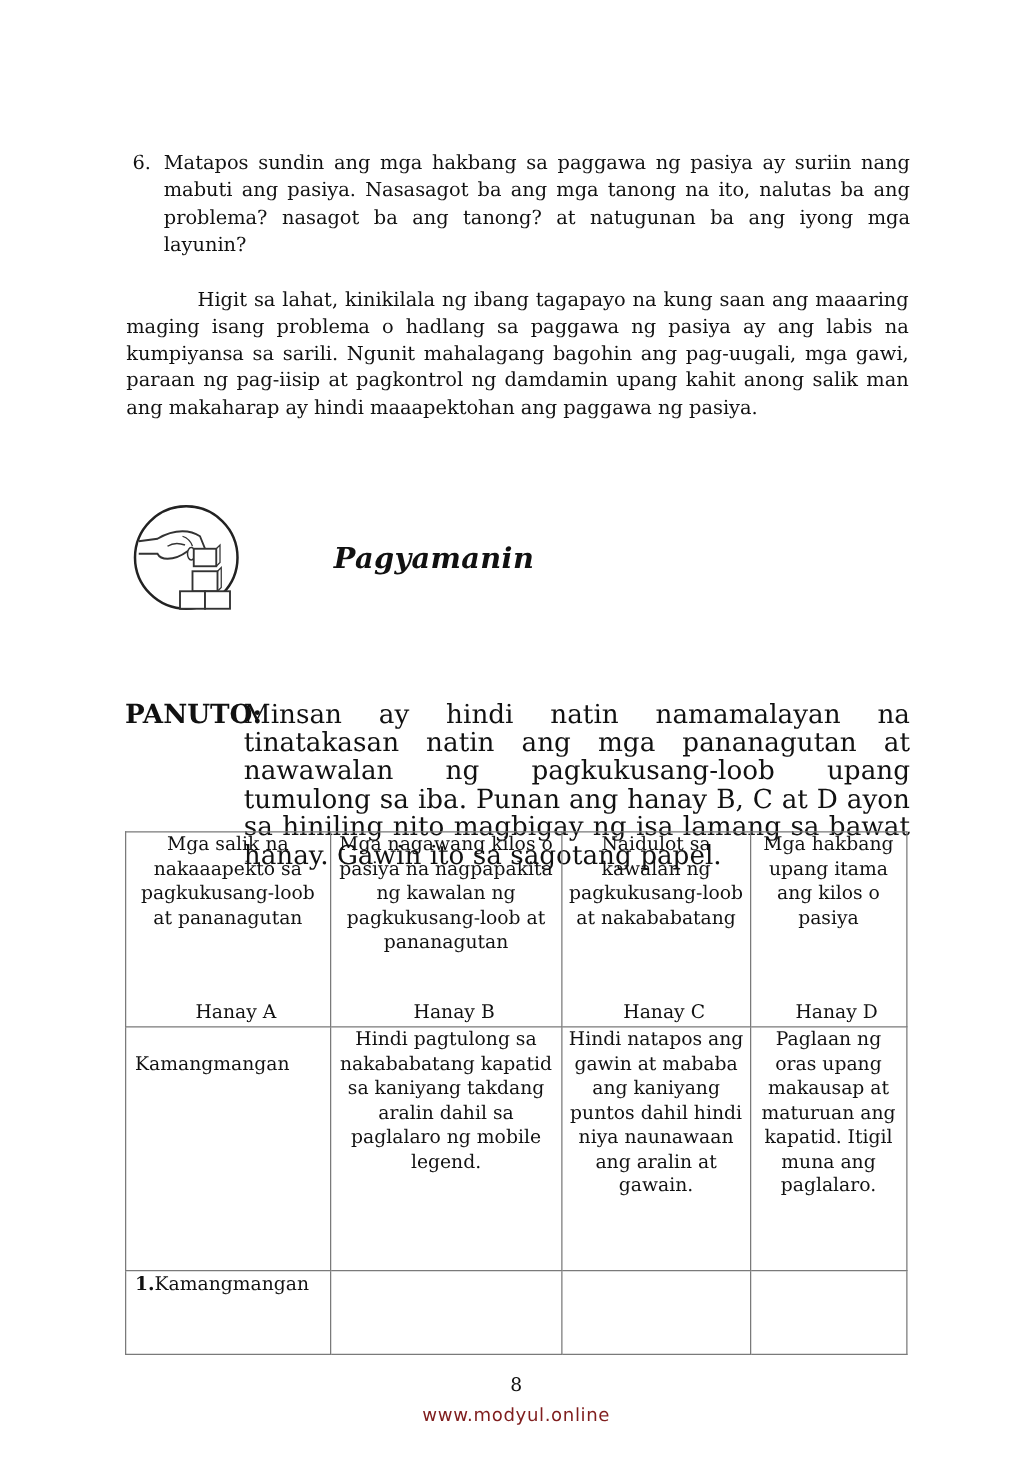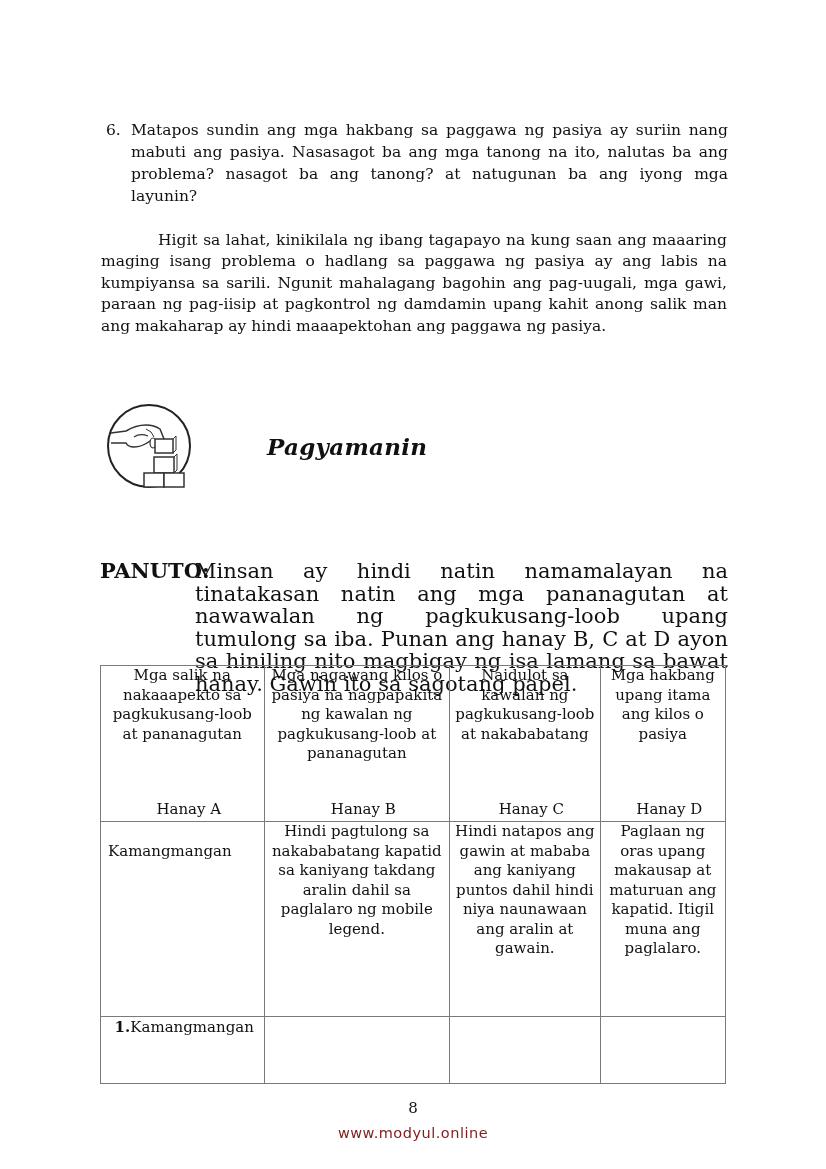--- a/index.html
+++ b/index.html
@@ -22,21 +22,21 @@
     .panuto .txt { flex: 1; text-align: justify; text-align-last: left; }
 
     table.hanay { position: absolute; left: 100px; top: 665px; width: 626px; border-collapse: collapse; font-size: 15px; line-height: 19.5px; }
     table.hanay td { border: 1.5px solid #7a7a7a; vertical-align: top; text-align: center; padding: 0 3px; }
     table.hanay tr.head td { height: 155px; position: relative; }
     table.hanay tr.head .hdr-text { display: block; }
     table.hanay tr.head .hanay-lbl { position: absolute; left: 13px; right: 0; bottom: 2px; text-align: center; }
     table.hanay tr.example td { height: 174px; }
     table.hanay tr.example td.a { text-align: left; padding-left: 7px; padding-top: 20px; }
     table.hanay tr.answer td { height: 65px; }
-    table.hanay tr.answer td.a { text-align: center; padding-left: 7px; padding-top: 1px; }
+    table.hanay tr.answer td.a { text-align: left; padding-left: 7px; padding-top: 1px; }
     .c1 { width: 156px; } .c2 { width: 178px; } .c3 { width: 143px; } .c4 { width: 118px; }
 
     .footer-page { position: absolute; left: 0; width: 826px; top: 1099px; text-align: center; font-size: 15px; }
     .footer-code { position: absolute; right: 38px; top: 1107px; font-family: "DejaVu Sans", sans-serif; font-weight: bold; font-size: 15.5px; }
     .footer-web { position: absolute; left: 0; width: 826px; top: 1125px; text-align: center; font-family: "DejaVu Sans", sans-serif; font-size: 14.5px; color: #7f1d1d; letter-spacing: 0.5px; }
   </style>
 </head>
 <body>
 
 <div class="page">

